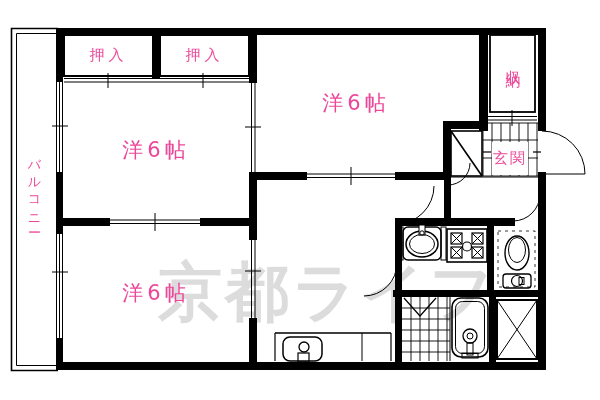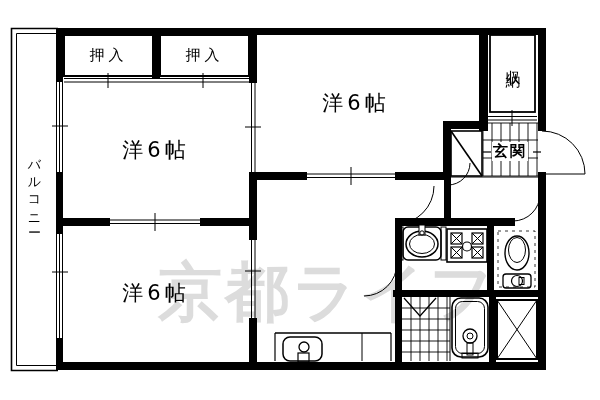--- a/index.html
+++ b/index.html
@@ -1,26 +1,26 @@
 <!DOCTYPE html>
 <html><head>
 <meta charset="utf-8">
 <style>
   html,body{margin:0;padding:0;background:#fff;}
   #stage{position:relative;width:600px;height:400px;background:#fff;overflow:hidden;
          font-family:"DejaVu Sans","Liberation Sans",sans-serif;color:#000;}
   #plan-svg{position:absolute;left:0;top:0;z-index:1;}
-  .lbl{position:absolute;z-index:2;white-space:nowrap;color:#000000;}
+  .lbl{position:absolute;z-index:2;white-space:nowrap;color:#ec4899;}
   .ctr{text-align:center;}
   .vert{writing-mode:vertical-rl;}
   #watermark{position:absolute;z-index:0;font-weight:bold;letter-spacing:3px;
              font-size:64px;line-height:1;user-select:none;}
   #lbl-oshiire1,#lbl-oshiire2{font-size:15px;letter-spacing:4px;}
   .room-lbl{font-size:21px;letter-spacing:4px;}
-  #lbl-genkan{font-size:15px;letter-spacing:2px;background:#fff;padding:0 1px;font-weight:bold;}
+  #lbl-genkan{font-size:15px;letter-spacing:2px;background:#fff;padding:7px 1px;}
   #lbl-shuno{font-size:15px;letter-spacing:3px;}
   #lbl-balcony{font-size:13px;letter-spacing:4px;}
 </style>
 </head>
 <body>
 
 <div id="stage">
 
   <div id="watermark" class="lbl" style="left:158px;top:260px;color:#dcdcdc;">京都ライフ</div>
 

